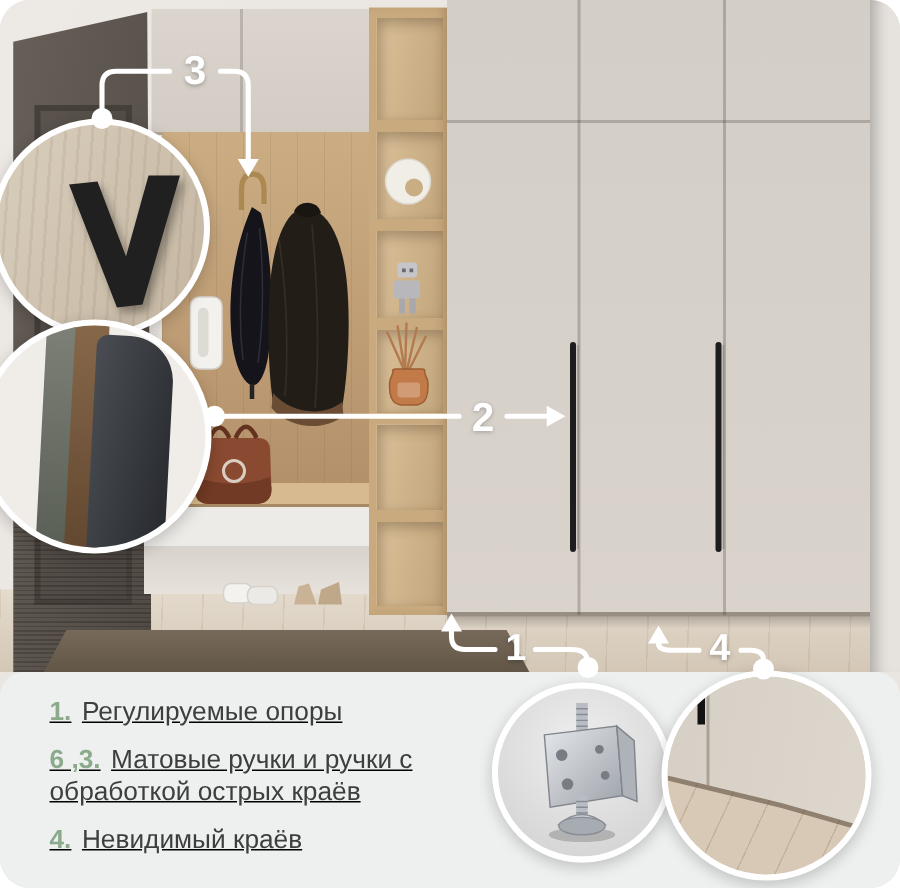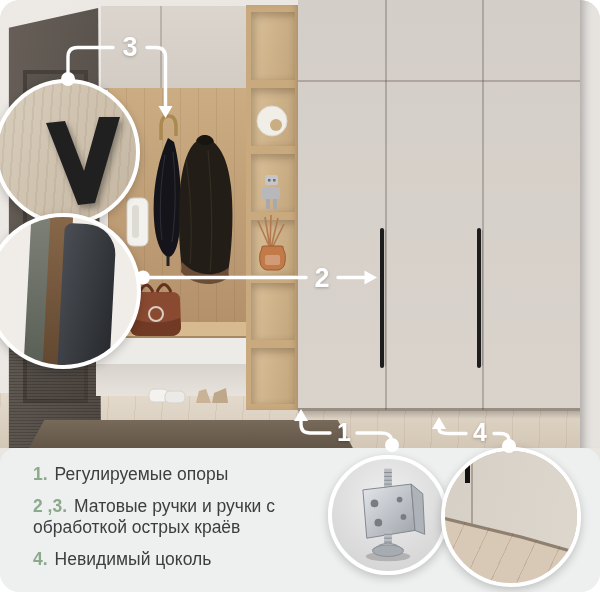--- a/index.html
+++ b/index.html
@@ -83,21 +83,21 @@
       #d8c9b6;}
   .plinth-door{position:absolute;inset:0;clip-path:polygon(0 0,100% 0,100% 76%,58% 64%,0 50%);
     background:linear-gradient(100deg,#d6cfc5,#ded7cd);}
   .plinth-seam{position:absolute;left:20%;top:0;width:1.5px;height:60%;background:rgba(90,75,60,.35);}
   .plinth-handle{position:absolute;left:15%;top:9%;width:5px;height:15%;background:#121212;}
   .plinth-shadow{position:absolute;inset:0;background:rgba(70,55,40,.5);
     clip-path:polygon(0 50%,58% 64%,100% 76%,100% 78.5%,58% 66.5%,0 52.5%);}
 
   
   .panel{position:absolute;left:0;right:0;top:448px;bottom:0;background:#edf0ef;
-    border-radius:16px 16px 0 0;z-index:10;}
+    border-radius:16px 16px 0 0;z-index:10;text-decoration:underline;}
   .features{padding:16px 20px 0 33px;}
   .feature{margin:0 0 11px 0;font-size:17.5px;line-height:21px;color:#3e3e3e;max-width:315px;}
   .fnum{font-weight:700;color:#8ba98b;margin-right:7px;}
 </style>
 </head>
 <body>
 
 <div class="card">
 
   <div class="photo">
@@ -195,22 +195,22 @@
       <rect x="380" y="228" width="4" height="140" rx="2" fill="#1d1d1d"></rect>
       <rect x="384.5" y="230" width="1.5" height="136" fill="rgba(0,0,0,.15)"></rect>
       <rect x="477" y="228" width="4" height="140" rx="2" fill="#1d1d1d"></rect>
       <rect x="481.5" y="230" width="1.5" height="136" fill="rgba(0,0,0,.15)"></rect>
     </svg>
   </div>
 
   <div class="panel">
     <div class="features">
       <p class="feature"><span class="fnum">1.</span><span class="ftext">Регулируемые опоры</span></p>
-      <p class="feature"><span class="fnum">2 ,3.</span><span class="ftext">Матовые ручки и ручки с обработкой острых краёв</span></p>
-      <p class="feature"><span class="fnum">4.</span><span class="ftext">Невидимый цоколь</span></p>
+      <p class="feature"><span class="fnum">6 ,3.</span><span class="ftext">Матовые ручки и ручки с обработкой острых краёв</span></p>
+      <p class="feature"><span class="fnum">4.</span><span class="ftext">Невидимый краёв</span></p>
     </div>
   </div>
 
   <div class="inset inset-hook">
     <svg viewBox="0 0 146 146" width="146" height="146">
       <path d="M48 40 L80 122 L97 120 L122 34 L101 34 L86 88 L67 38 Z" fill="#202020" filter="drop-shadow(3px 4px 3px rgba(0,0,0,.35))"></path>
     </svg>
   </div>
 
   <div class="inset inset-handle">

